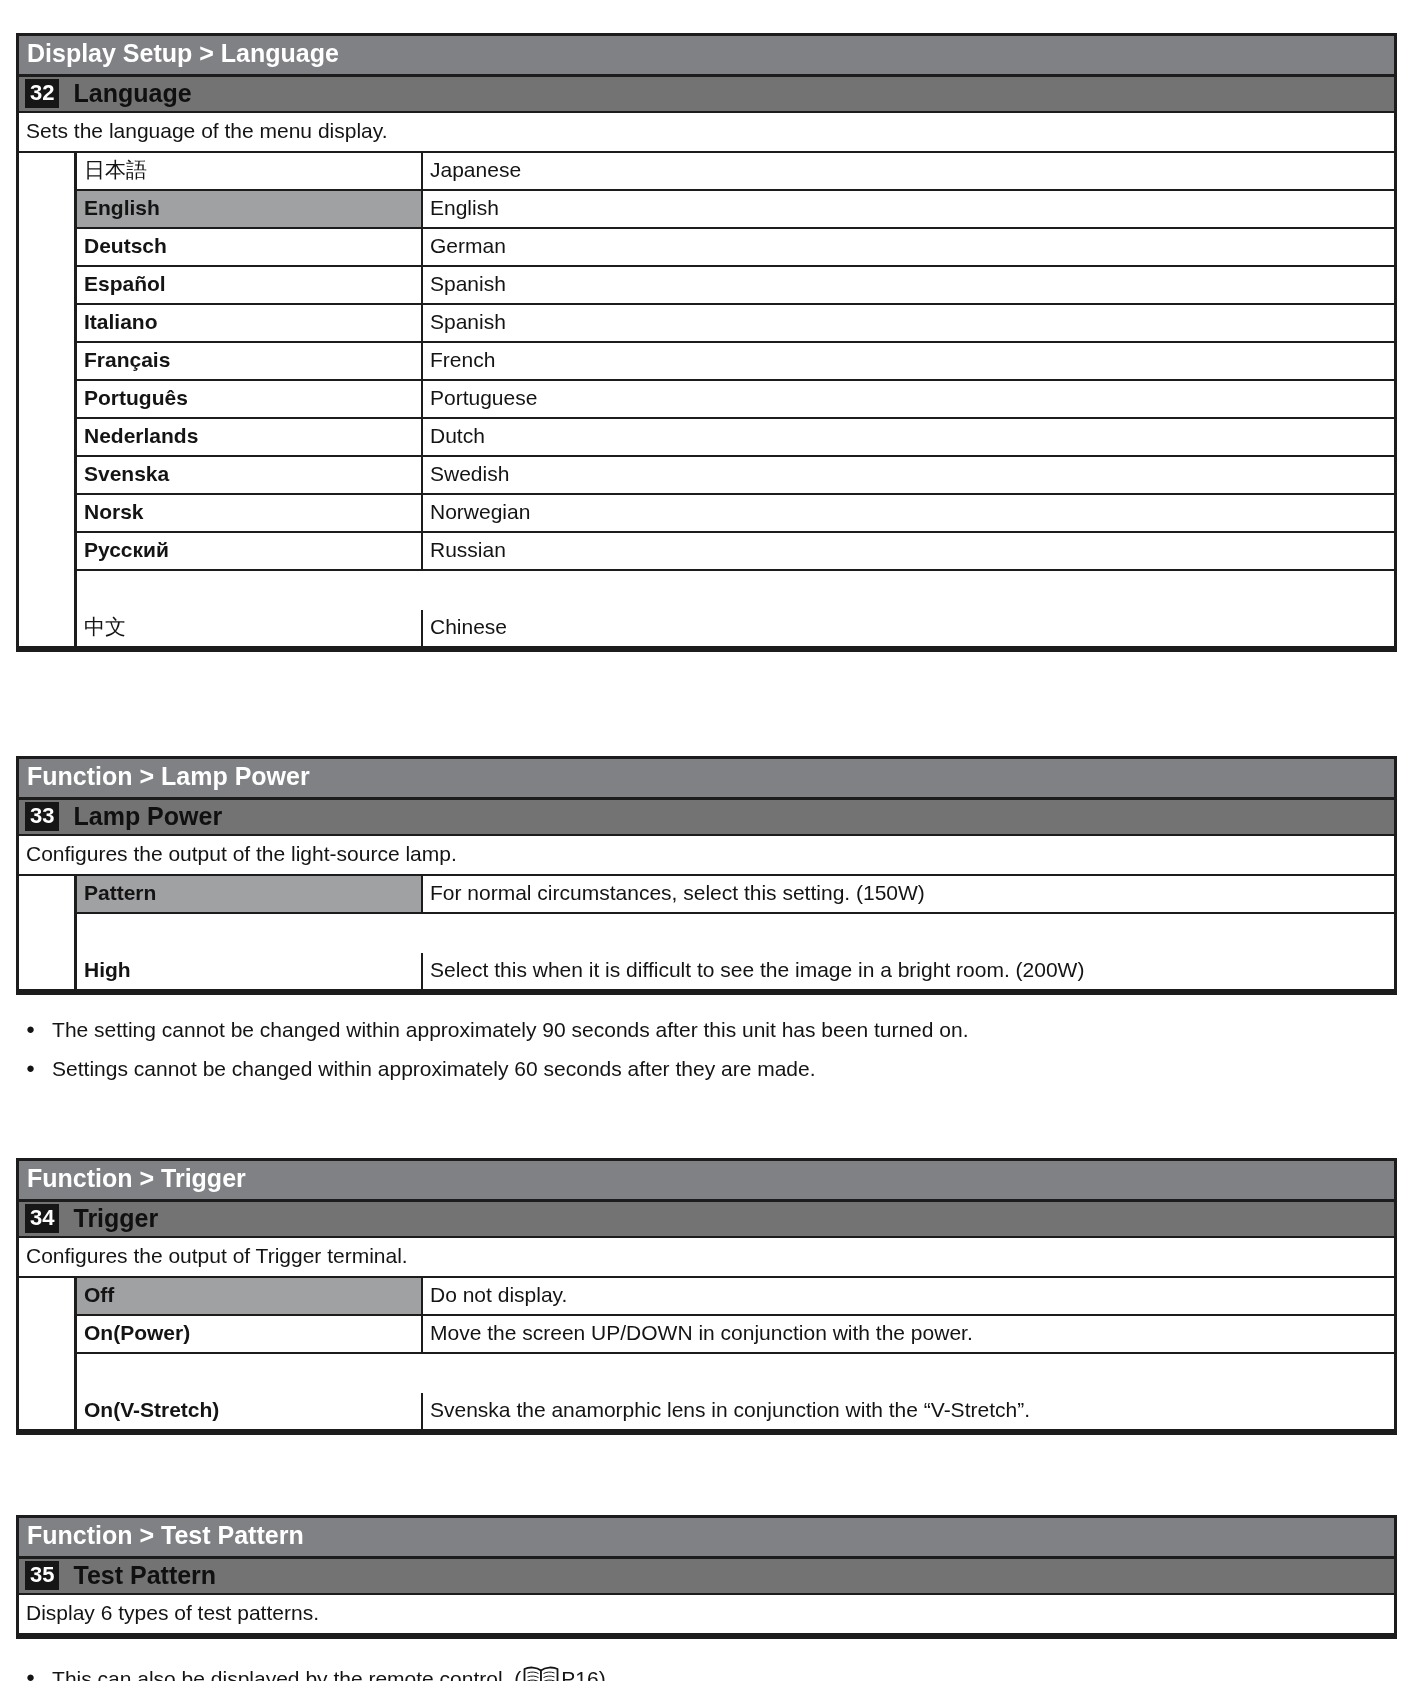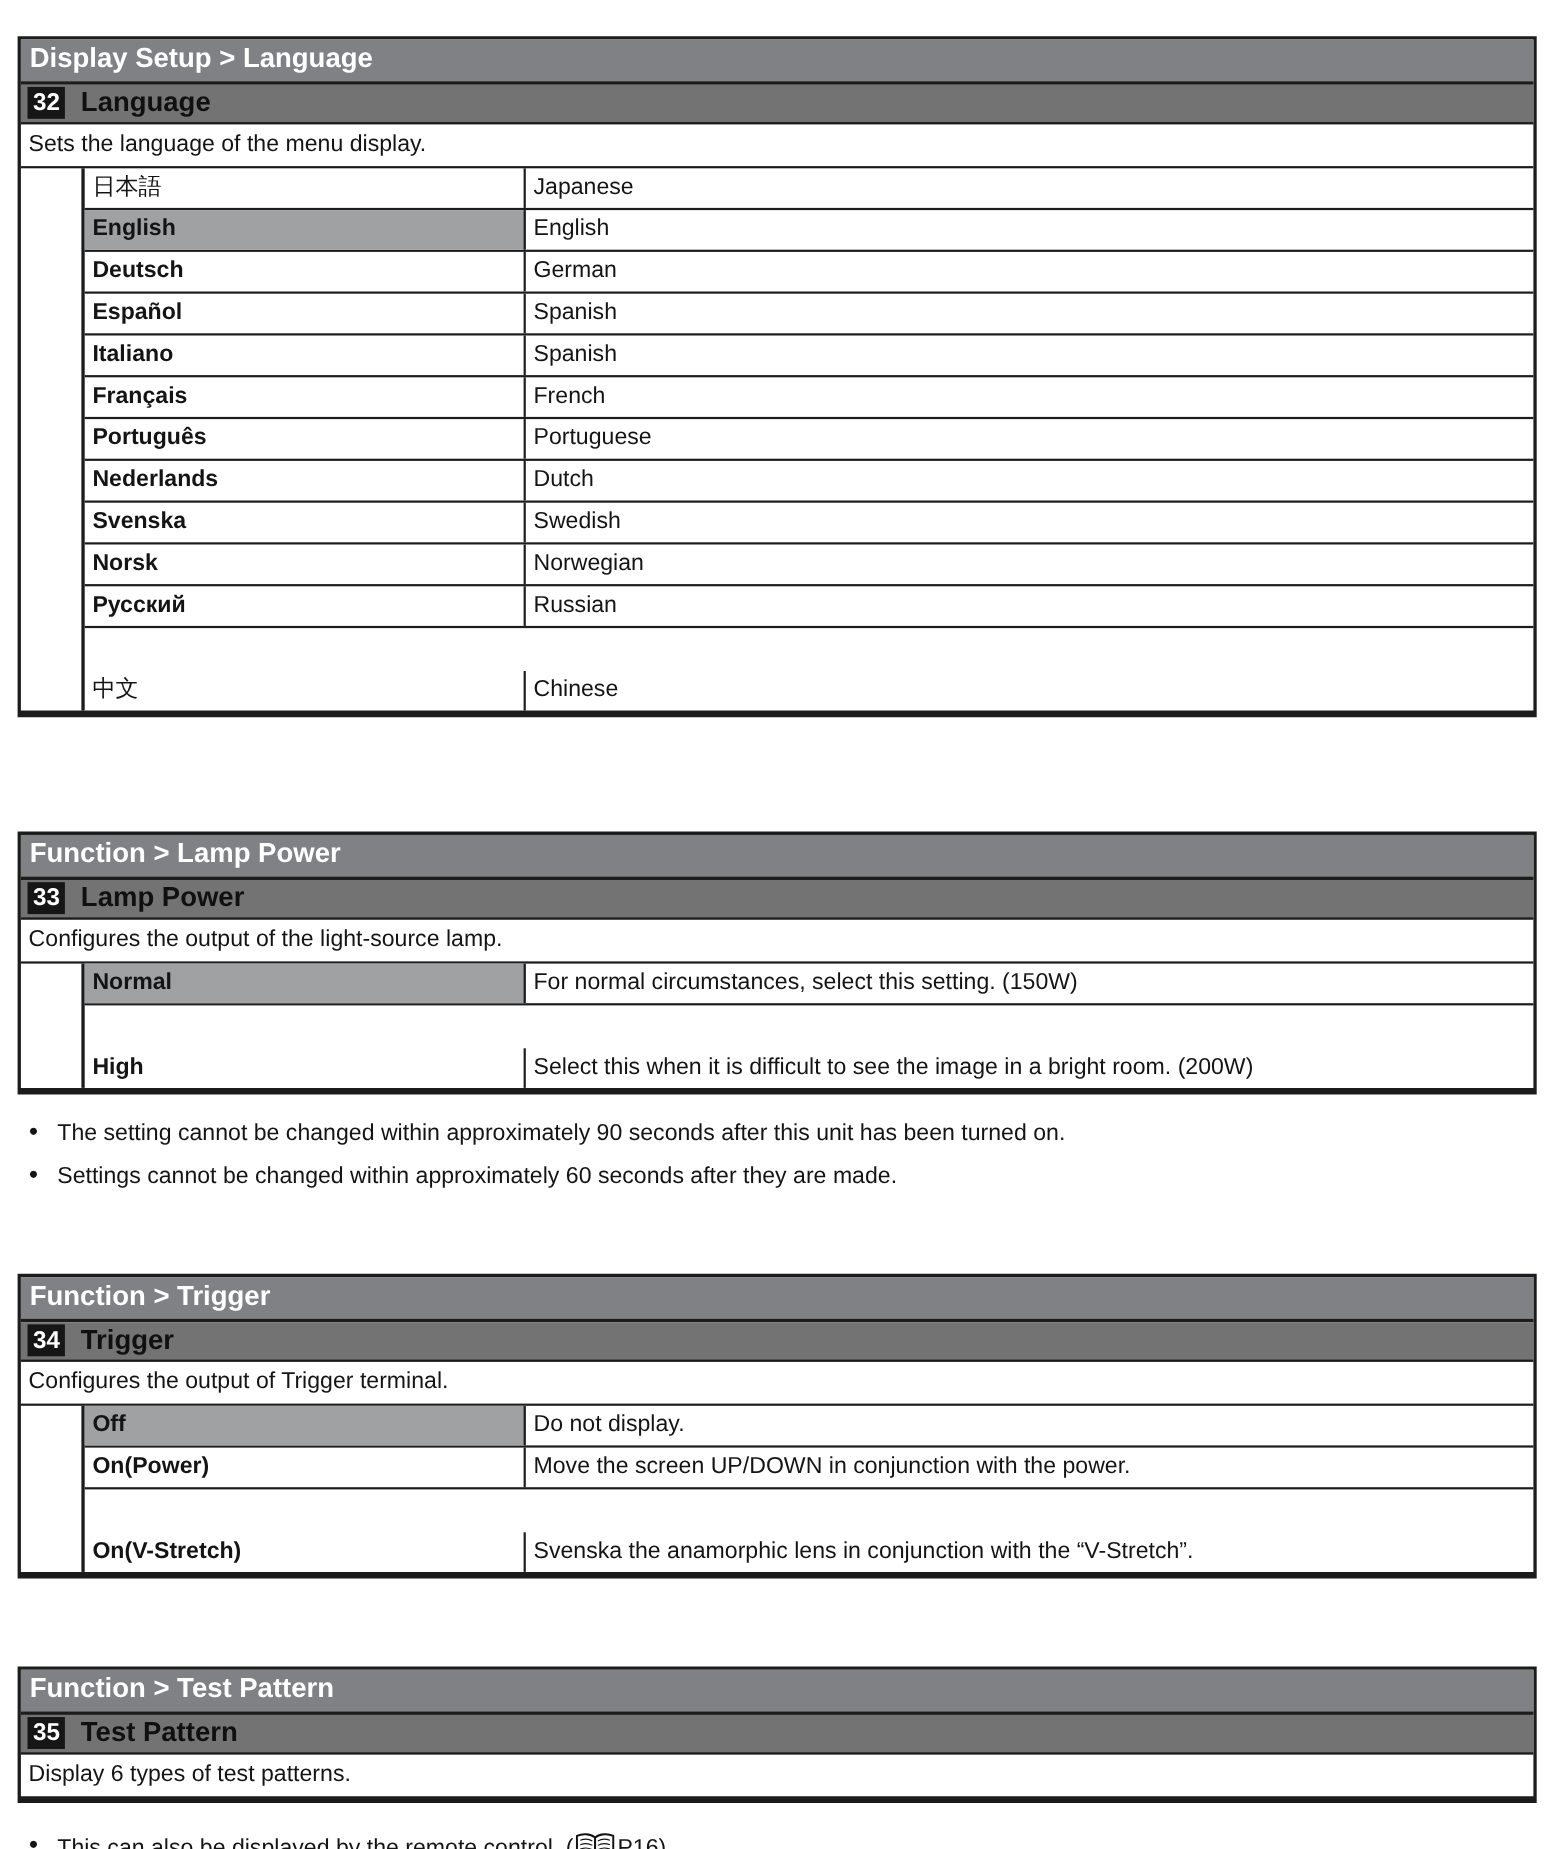--- a/index.html
+++ b/index.html
@@ -36,21 +36,21 @@
 
   .desc { font-size:21px; line-height:24px; padding:6px 8px 8px 7px; }
   .has-table .desc { border-bottom:2px solid #1c1c1c; }
 
   .subtable { display:flex; align-items:stretch; }
   .indent { width:58px; flex:none; border-right:3px solid #1c1c1c; }
   .rows { flex:1; min-width:0; }
   .trow { display:flex; border-bottom:2px solid #1c1c1c; }
   .trow:last-child { border-bottom:0;margin-top:39px; }
   .cell { font-size:21px; line-height:24px; padding:5px 6px 7px 7px; }
-  .opt { width:401px; flex:none; border-right:2px solid #1c1c1c; font-weight:bold; }
+  .opt { width:346px; flex:none; border-right:2px solid #1c1c1c; font-weight:bold; }
   .opt.hl { background:#9fa1a3; }
   .opt.cjk { font-weight:normal; }
   .val { flex:1; }
 
   
   .notes { margin:22px 0 0 10px; }
   .note { display:flex; align-items:flex-start; margin-bottom:13px; }
   .bullet { font-size:15px; line-height:24px; margin-right:17px; color:#141414; }
   .note-text { font-size:21px; line-height:26px; }
   .book-icon-svg { vertical-align:-7px; margin:0 1px; }
@@ -132,21 +132,21 @@
     <div class="bar-dark">Function &gt; Lamp Power</div>
     <div class="bar-light">
       <span class="num">33</span>
       <span class="bar-title">Lamp Power</span>
     </div>
     <div class="desc">Configures the output of the light-source lamp.</div>
     <div class="subtable">
       <div class="indent"></div>
       <div class="rows">
           <div class="trow">
-    <div class="cell opt hl">Normal</div>
+    <div class="cell opt hl">Pattern</div>
     <div class="cell val">For normal circumstances, select this setting. (150W)</div>
   </div>
           <div class="trow">
     <div class="cell opt">High</div>
     <div class="cell val">Select this when it is difficult to see the image in a bright room. (200W)</div>
   </div>
         </div>
     </div>
   </div>
 

